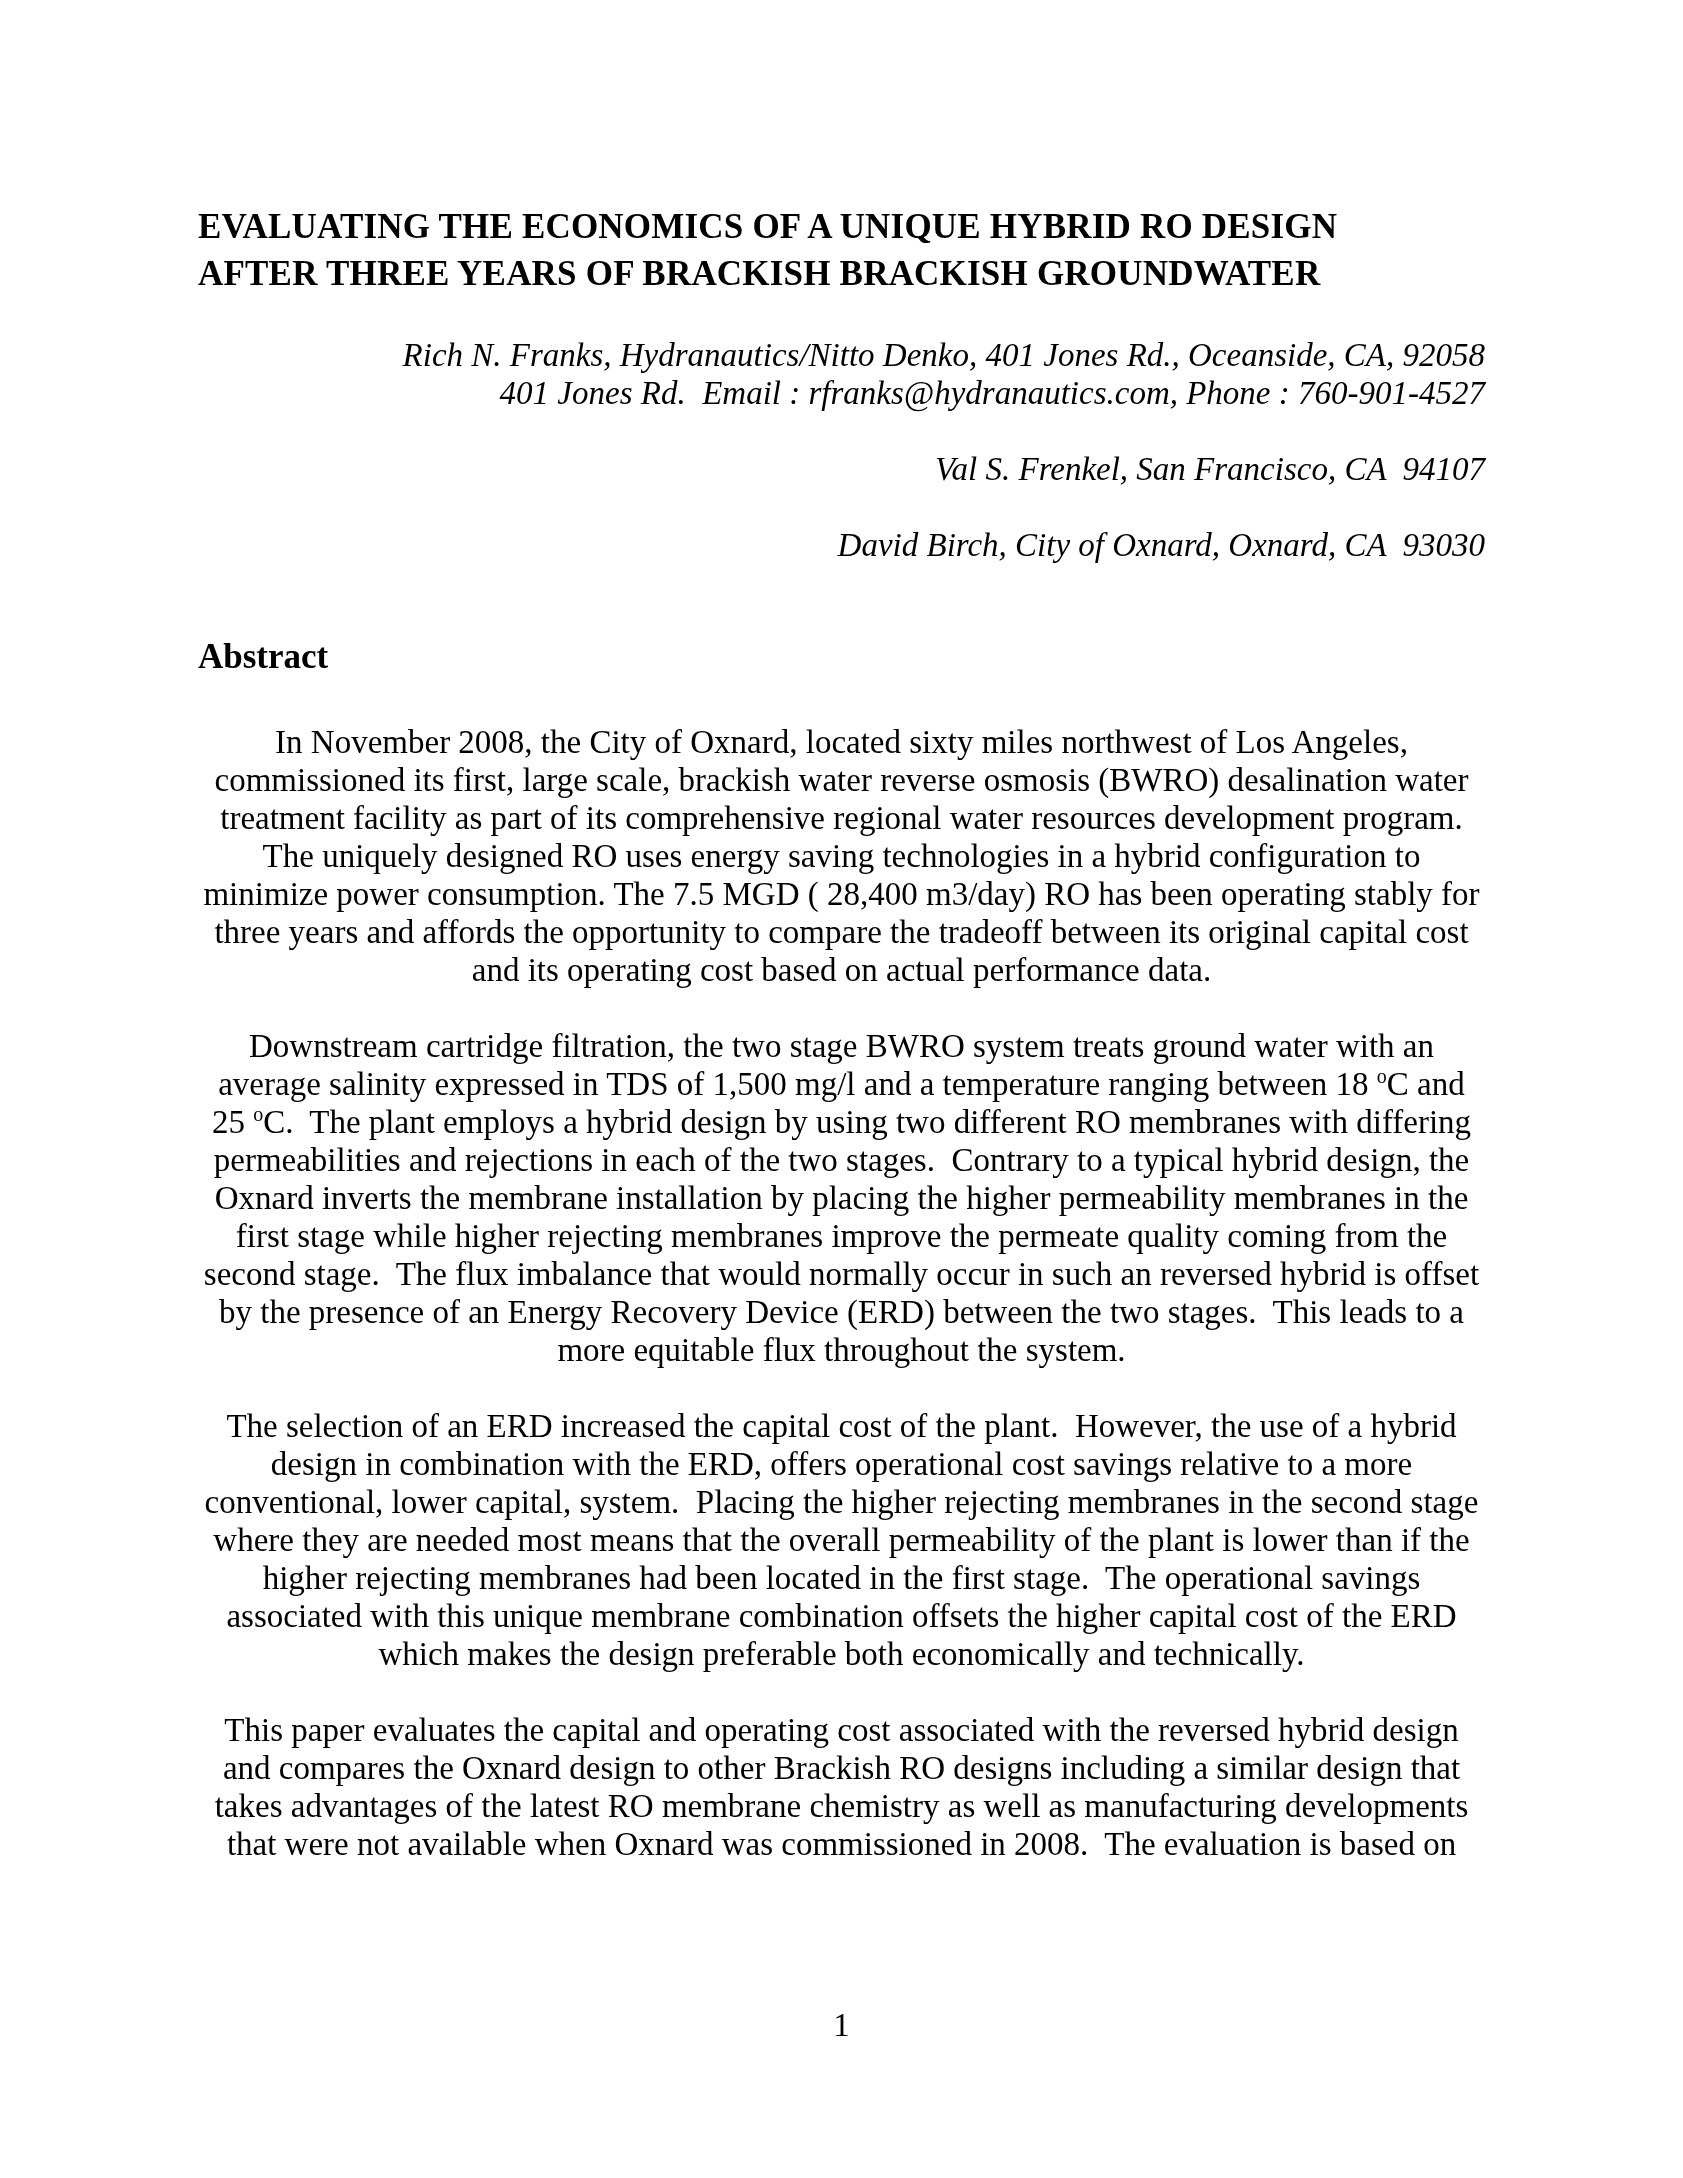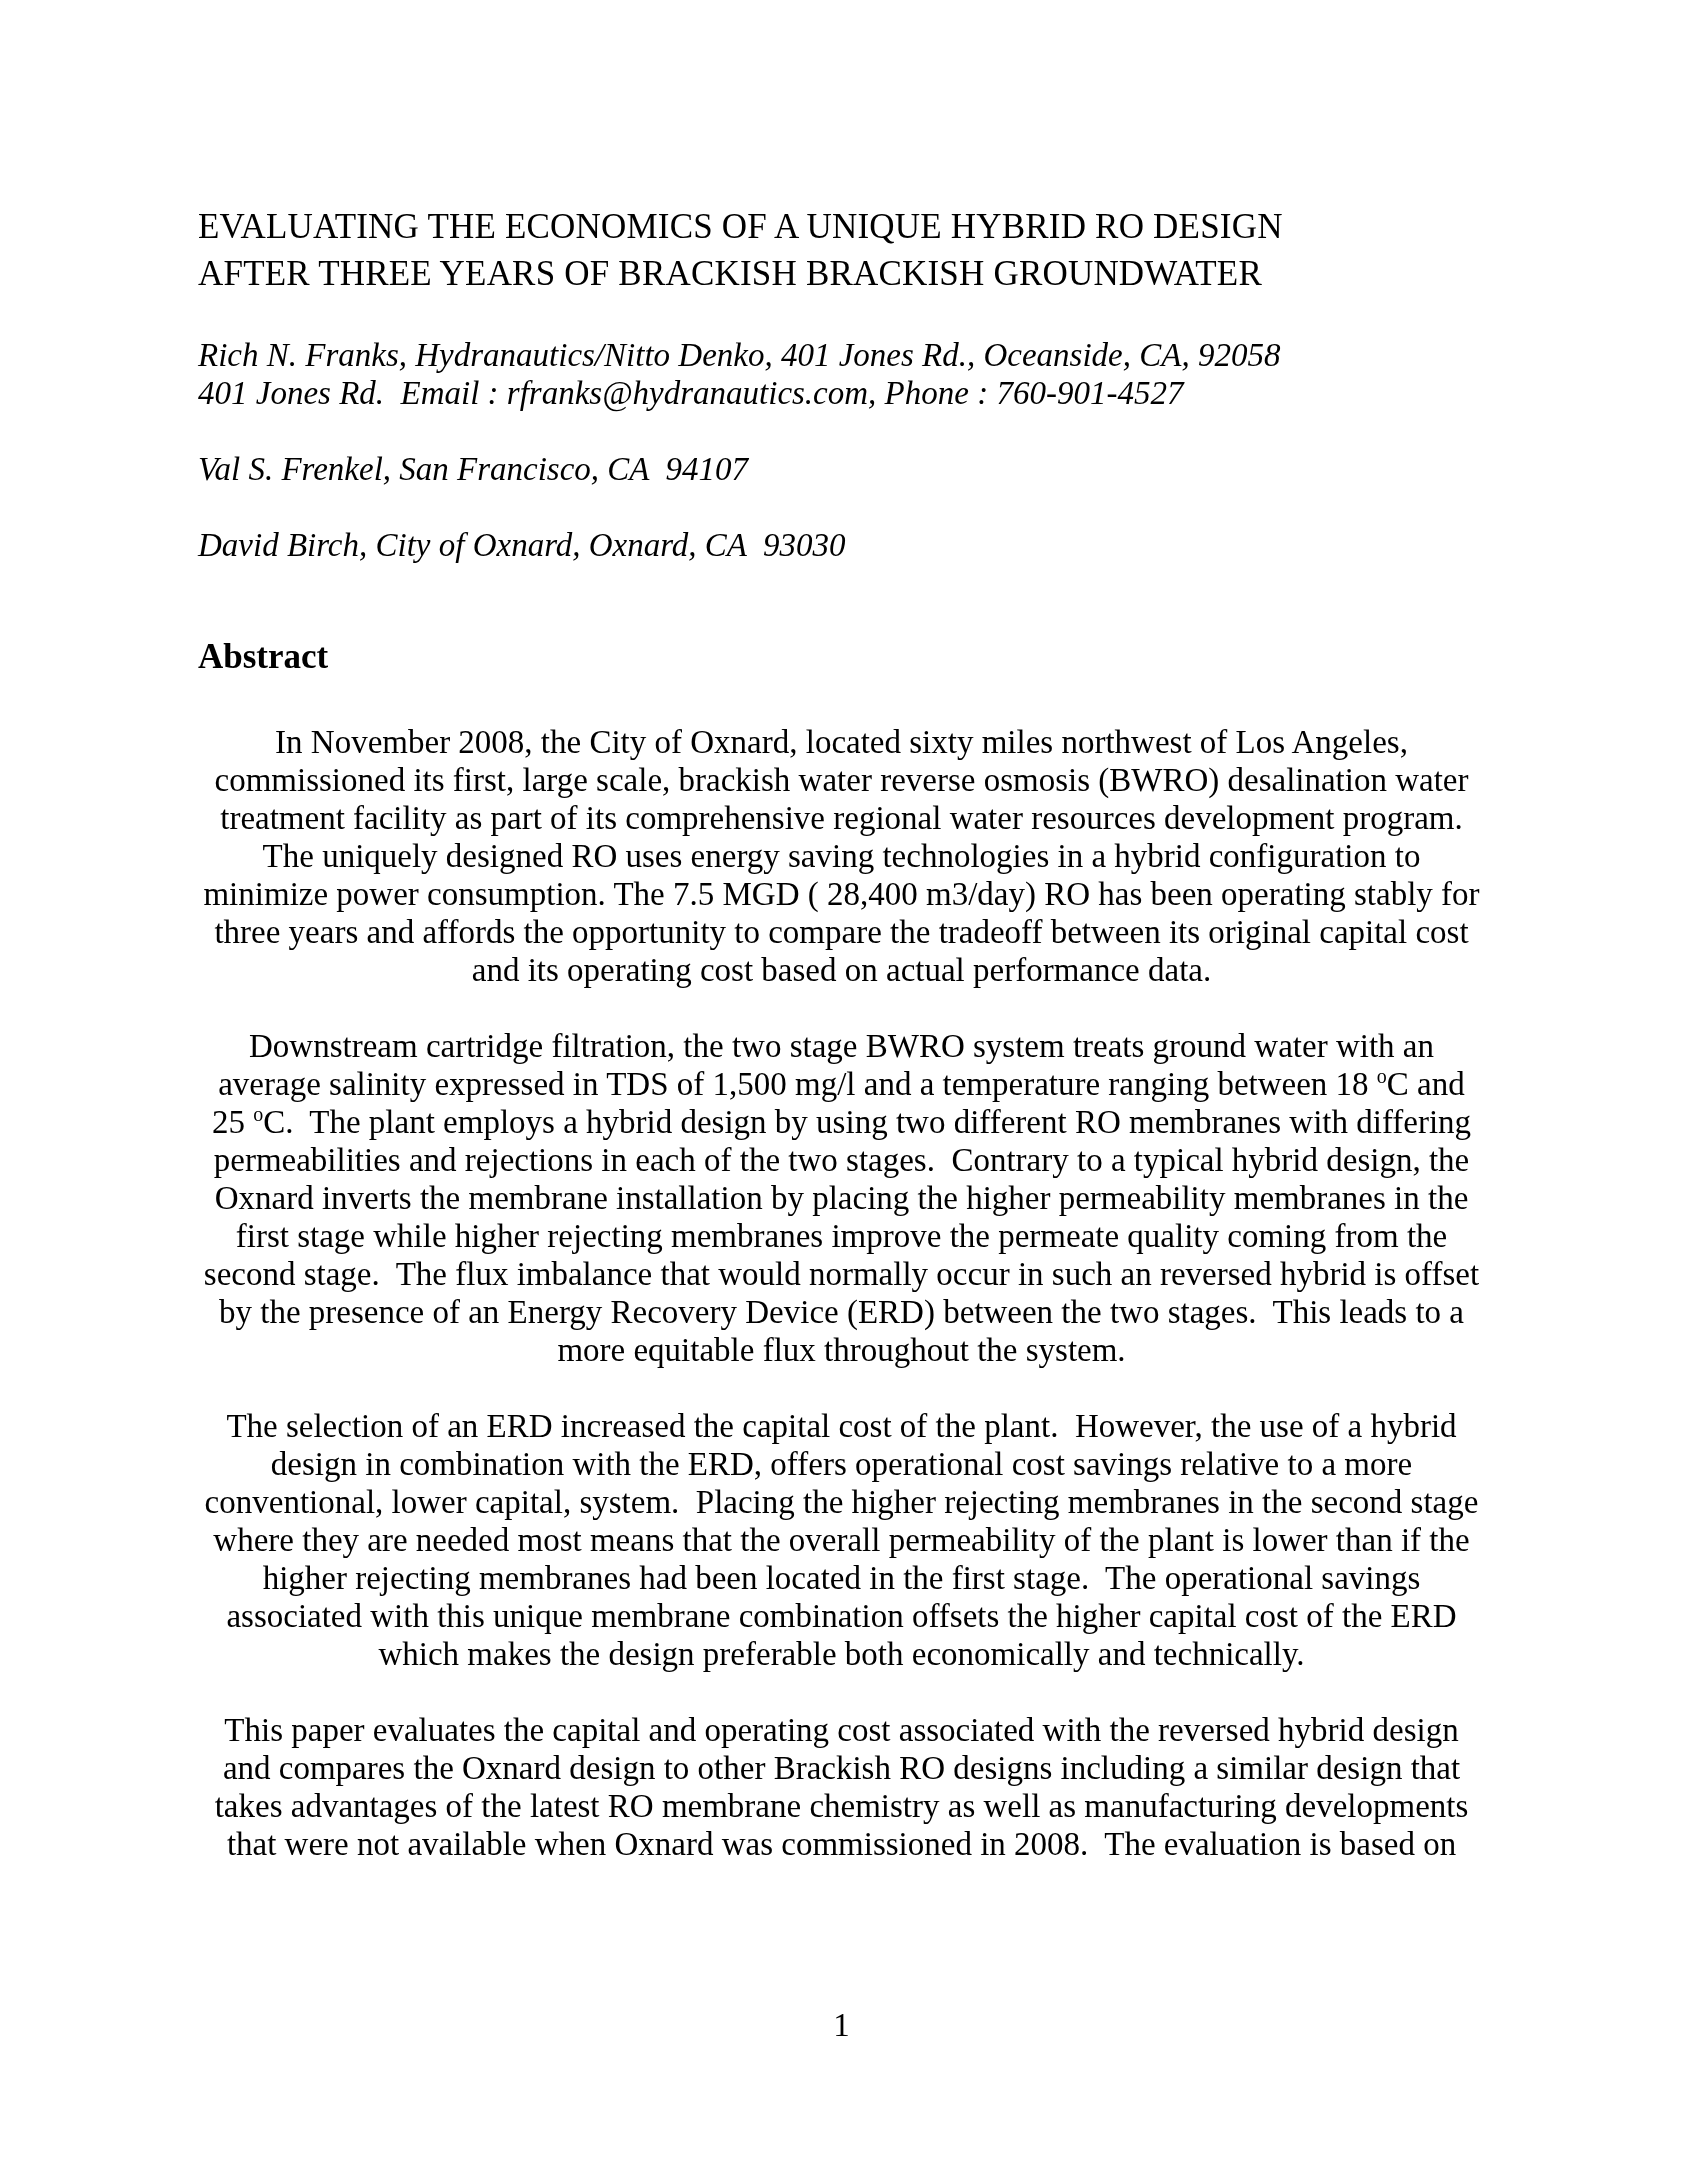--- a/index.html
+++ b/index.html
@@ -14,30 +14,30 @@
     background: #ffffff;
     color: #000000;
     font-family: "Liberation Serif", "DejaVu Serif", serif;
     box-sizing: border-box;
     padding: 203px 198px 0 198px;
     overflow: hidden;
   }
   .paper-title {
     margin: 0 0 39px 0;
     font-size: 35px;
-    font-weight: normal;
+    font-weight: bold;
     line-height: 47px;
     letter-spacing: 0.2px;
   }
   .title-line {
     display: block;
     white-space: nowrap;
   }
   .authors {
-    text-align: left;
+    text-align: right;
     font-style: italic;
     font-size: 33px;
     line-height: 38px;
     margin: 0 0 71px 0;
   }
   .author-entry {
     margin: 0 0 38px 0;
   }
   .author-line {
     display: block;

